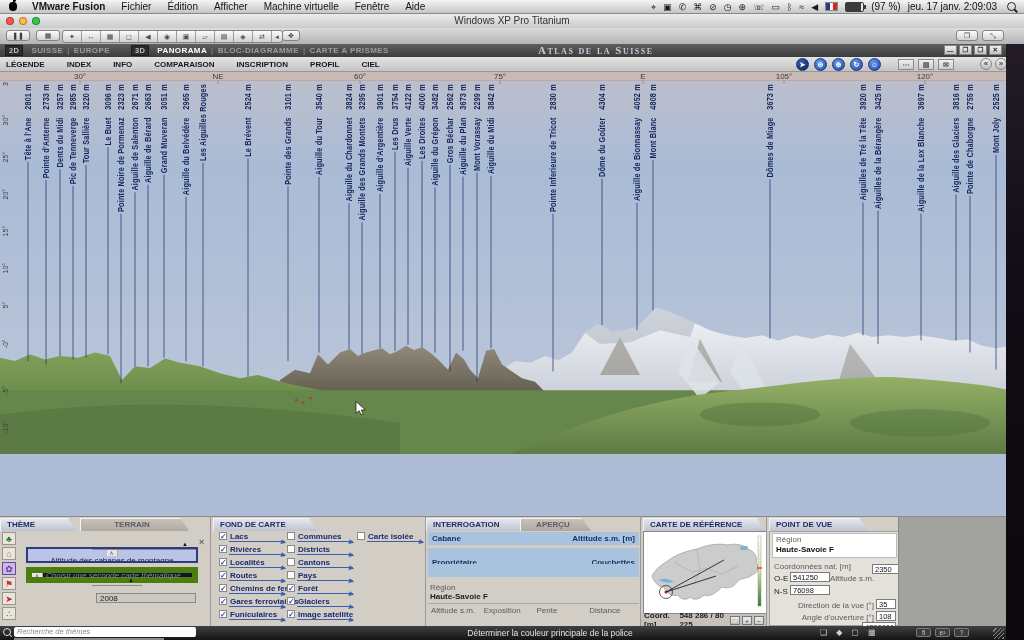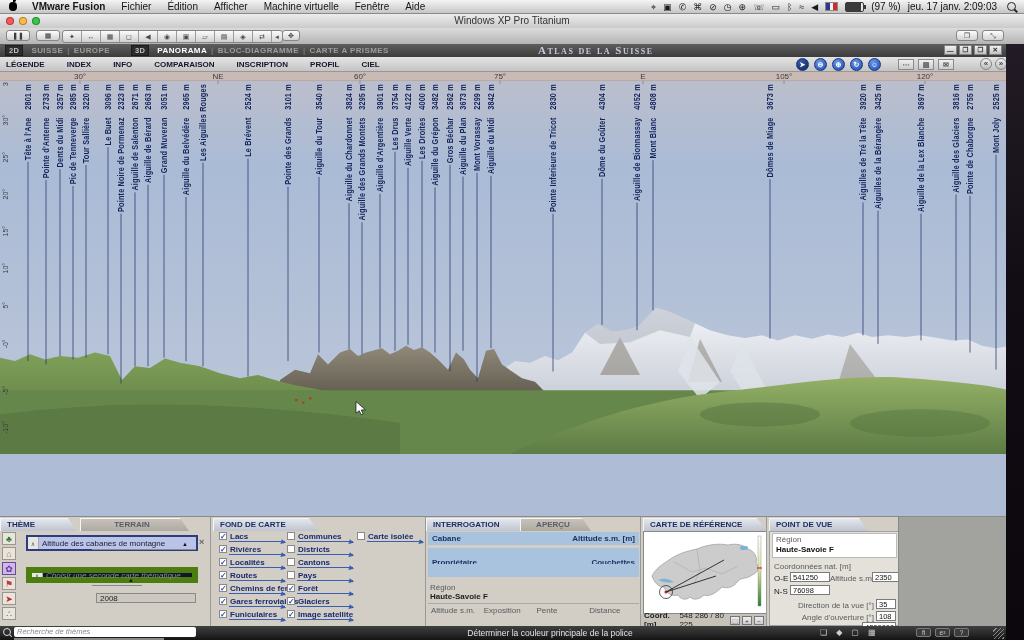--- a/index.html
+++ b/index.html
@@ -426,21 +426,21 @@
         <span class="ptab" style="left:0;min-width:58px;">THÈME</span>
         <span class="ptab inactive" style="left:80px;min-width:90px;text-align:center;">TERRAIN</span>
         <div class="themeicons" id="theme-icons">
             <span class="ticon" style="color: rgb(42, 127, 42);">♣</span>
             <span class="ticon" style="color: rgb(160, 106, 42);">⌂</span>
             <span class="ticon sel" style="color: rgb(106, 58, 160);">✿</span>
             <span class="ticon" style="color: rgb(192, 58, 58);">⚑</span>
             <span class="ticon" style="color: rgb(192, 42, 42);">➤</span>
             <span class="ticon" style="color: rgb(42, 127, 79);">∴</span>
           </div>
-        <div class="combo hl" style="top:18px;">
+        <div class="combo hl" style="top:30px;flex-direction:column;">
           <span class="caret">∧</span>
           <span class="ctext">Altitude des cabanes de montagne</span>
         </div>
         <span class="closex" style="left:199px;top:20px;">×</span>
         <div class="hslider" style="left:92px;top:32px;width:104px;"></div>
         <div class="combo" style="top:50px;">
           <span class="caret">∧</span>
           <span class="ctext ph">Choisir une seconde carte thématique</span>
         </div>
         <div class="hslider" style="left:92px;top:68px;width:50px;"></div>
@@ -588,41 +588,41 @@
                   <stop offset="0.5" stop-color="#d8e0a0"></stop>
                   <stop offset="1" stop-color="#fff"></stop>
             </linearGradient>
               </defs>
             <rect x="114" y="4" width="3" height="70" fill="url(#hyps)" stroke="#888" stroke-width="0.4"></rect>
             <line x1="113" y1="36" x2="118" y2="36" stroke="#d22" stroke-width="1.2"></line>
           </svg>
         </div>
         <div class="mapfoot">
           <span style="font-weight:bold;color:#222;">Coord. [m]</span>
-          <span style="color:#222;">548 286 / 80 225</span>
+          <span style="color:#222;font-weight:bold;">548 286 / 80 225</span>
           <span id="map-btns" style="display:flex;gap:2px;margin-left:auto;">
               <span class="mapbtn">⬚</span>
               <span class="mapbtn">+</span>
               <span class="mapbtn">−</span>
             </span>
         </div>
       </div>
 
       <div class="panel" style="left:766px;width:132px;border-left:1px solid #999;">
         <span class="ptab" style="left:2px;min-width:80px;">POINT DE VUE</span>
         <div class="pvbox">
           <div class="pvwhite">
             <span class="pvlabel" style="left:3px;top:1px;">Région</span>
             <span style="position:absolute;left:3px;top:11px;font-weight:bold;color:#111;">Haute-Savoie  F</span>
           </div>
           <span class="pvlabel" style="left:4px;top:30px;">Coordonnées nat. [m]</span>
           <span class="pvlabel" style="left:4px;top:42px;color:#222;">O-E</span>
           <span class="pvfield" style="left:20px;top:40px;width:40px;">541250</span>
           <span class="pvlabel r" style="left:60px;top:42px;width:40px;">Altitude s.m.</span>
-          <span class="pvfield" style="left:102px;top:40px;width:44px;">2350</span>
+          <span class="pvfield" style="left:102px;top:32px;width:44px;">2350</span>
           <span class="pvlabel" style="left:4px;top:55px;color:#222;">N-S</span>
           <span class="pvfield" style="left:20px;top:53px;width:40px;">76098</span>
           <span class="pvlabel r" style="left:4px;top:69px;width:100px;">Direction de la vue [°]</span>
           <span class="pvfield" style="left:106px;top:67px;width:20px;">35</span>
           <span class="pvlabel r" style="left:4px;top:81px;width:100px;">Angle d'ouverture [°]</span>
           <span class="pvfield" style="left:106px;top:79px;width:20px;">108</span>
           <span class="pvlabel r" style="left:4px;top:92px;width:86px;">Portée visuelle</span>
           <span class="pvfield" style="left:92px;top:90px;width:34px;">4300000</span>
         </div>
       </div>

